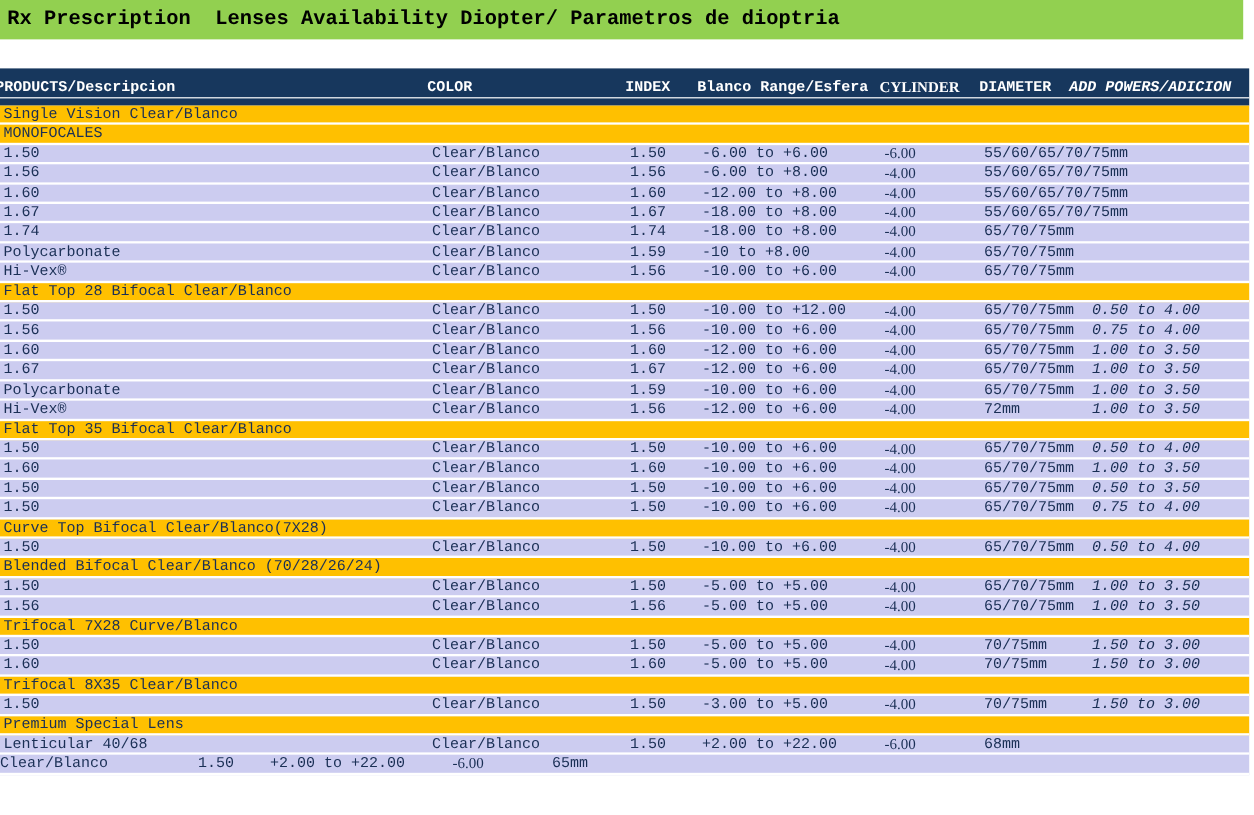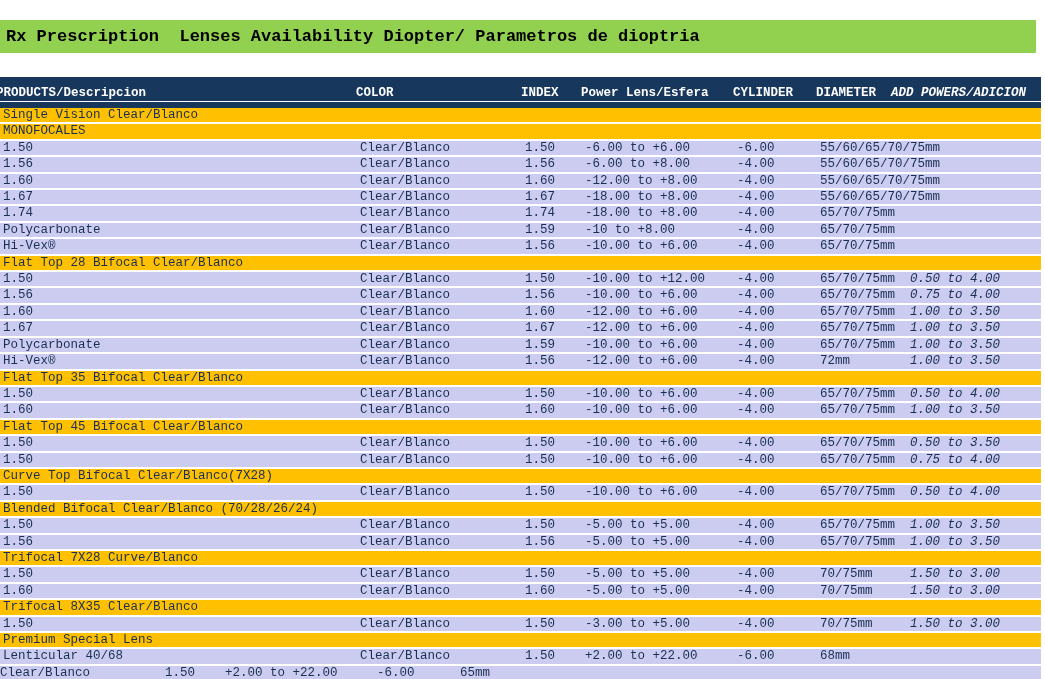--- a/index.html
+++ b/index.html
@@ -3,21 +3,21 @@
 <meta charset="utf-8">
 <style>
   html, body { margin:0; padding:0; overflow:hidden; }
   body {
     width:1045px; height:679px; background:#ffffff;
     font-family:"Liberation Mono","DejaVu Sans Mono",monospace;
     --green:#92D050; --navy:#17375D; --gold:#FFC000; --lav:#CCCCF0; --textc:#1A2F55;
   }
   .title-bar {
     width:1036px; height:33px; background:var(--green);
-    display:flex; align-items:center;margin-top:20px;
+    display:flex; align-items:center;
   }
   .title-text {
     font-size:17px; font-weight:bold; color:#000000;
     padding-left:6px; white-space:pre;
   }
   .header-gap { height:24px; background:#ffffff; }
   .thead {
     width:1041px; height:31px; background:var(--navy);
     display:flex; flex-direction:column; justify-content:flex-end;align-items:flex-end;
   }
@@ -27,21 +27,21 @@
   .thead-spacer { height:6px; }
   .hcell {
     color:#ffffff; font-weight:bold; font-size:12.5px; line-height:13px;
     white-space:pre; flex-shrink:0;
   }
   .cell { white-space:pre; flex-shrink:0; box-sizing:border-box; }
   .c0 { width:360px; padding-left:3px; }
   .c1 { width:165px; }
   .c2 { width:60px; }
   .c3 { width:152px; }
-  .c4 { width:83px; }
+  .c4 { width:83px;font-family:Liberation Serif, serif; }
   .c5 { width:90px; }
   .c6 { flex:1 1 auto; width:auto;font-style:italic; }
   .hshift { position:relative; left:-15px; }
   .table-body { width:1041px; }
   .row {
     display:flex; height:16.42px; box-sizing:border-box;
     border-bottom:2px solid #ffffff;
     font-size:12.5px; line-height:14.2px; color:var(--textc);
   }
   .data-row { background:var(--lav); }
@@ -54,21 +54,21 @@
   <span class="title-text">Rx Prescription  Lenses Availability Diopter/ Parametros de dioptria</span>
 </div>
 
 <div class="header-gap"></div>
 
 <div class="thead">
   <div class="thead-cells">
     <span class="hcell c0">PRODUCTS/Descripcion</span>
     <span class="hcell c1">COLOR</span>
     <span class="hcell c2">INDEX</span>
-    <span class="hcell c3">Power Lens/Esfera</span>
+    <span class="hcell c3">Blanco Range/Esfera</span>
     <span class="hcell c4">CYLINDER</span>
     <span class="hcell c5">DIAMETER</span>
     <span class="hcell c6 hshift">ADD POWERS/ADICION</span>
   </div>
   <div class="thead-spacer"></div>
 </div>
 
 <div class="table-body">
     <div class="row section-row">
       <span class="cell c0">Single Vision Clear/Blanco</span>
@@ -210,23 +210,20 @@
     </div>
     <div class="row data-row">
       <span class="cell c0">1.60</span>
       <span class="cell c1">Clear/Blanco</span>
       <span class="cell c2">1.60</span>
       <span class="cell c3">-10.00 to +6.00</span>
       <span class="cell c4">-4.00</span>
       <span class="cell c5">65/70/75mm</span>
       <span class="cell c6">1.00 to 3.50</span>
     </div>
-    <div class="row section-row">
-      <span class="cell c0">Flat Top 45 Bifocal Clear/Blanco</span>
-    </div>
     <div class="row data-row">
       <span class="cell c0">1.50</span>
       <span class="cell c1">Clear/Blanco</span>
       <span class="cell c2">1.50</span>
       <span class="cell c3">-10.00 to +6.00</span>
       <span class="cell c4">-4.00</span>
       <span class="cell c5">65/70/75mm</span>
       <span class="cell c6">0.50 to 3.50</span>
     </div>
     <div class="row data-row">

